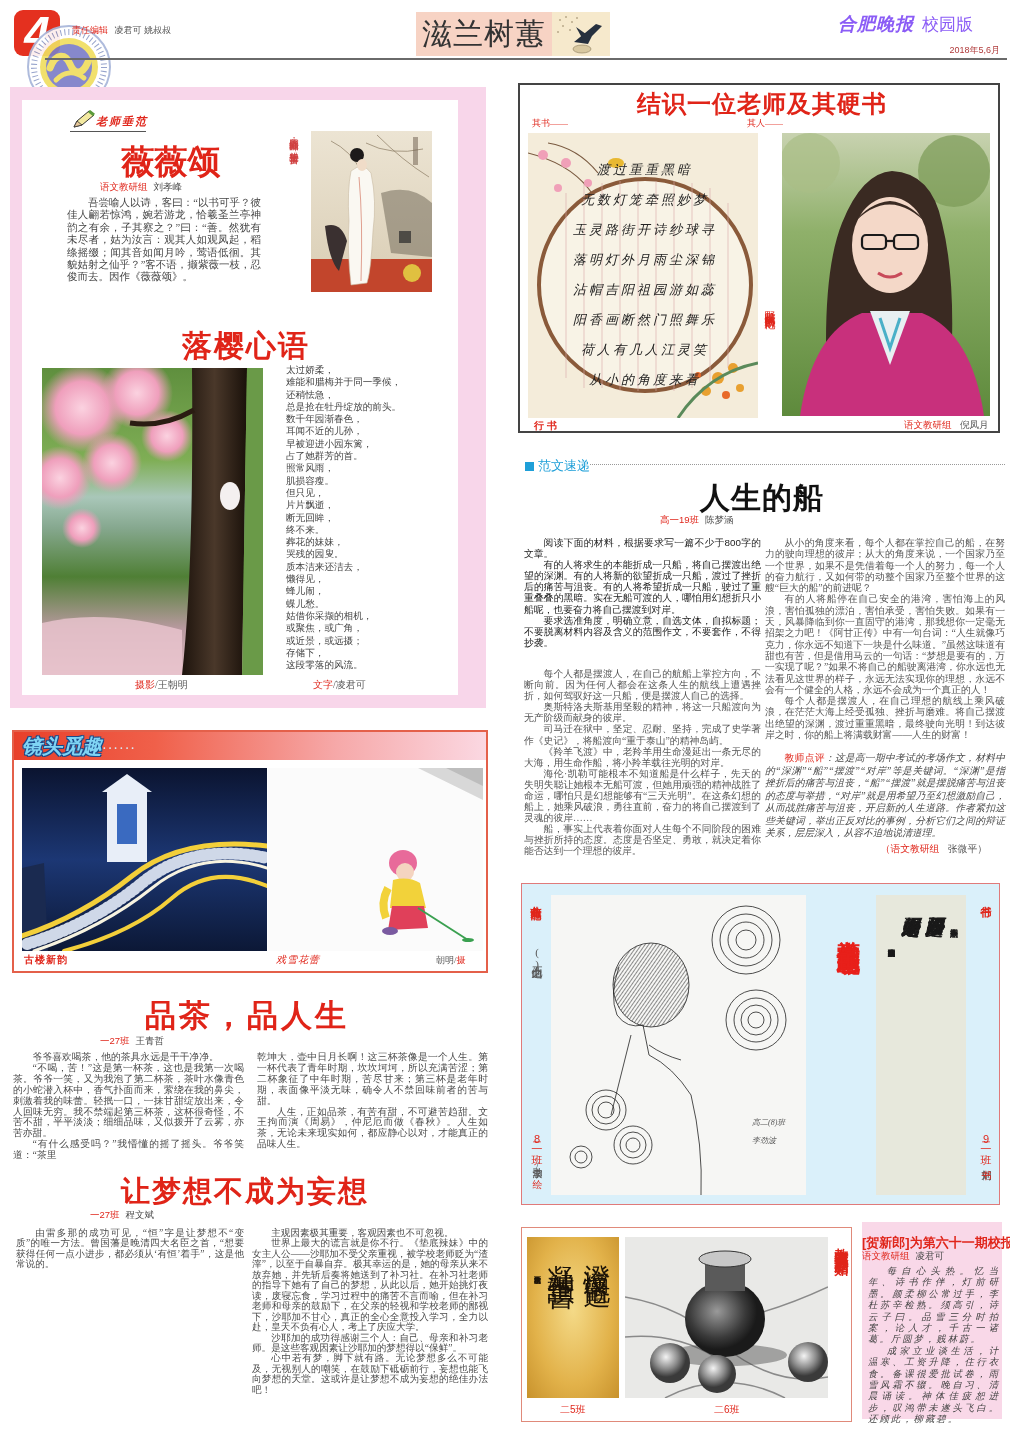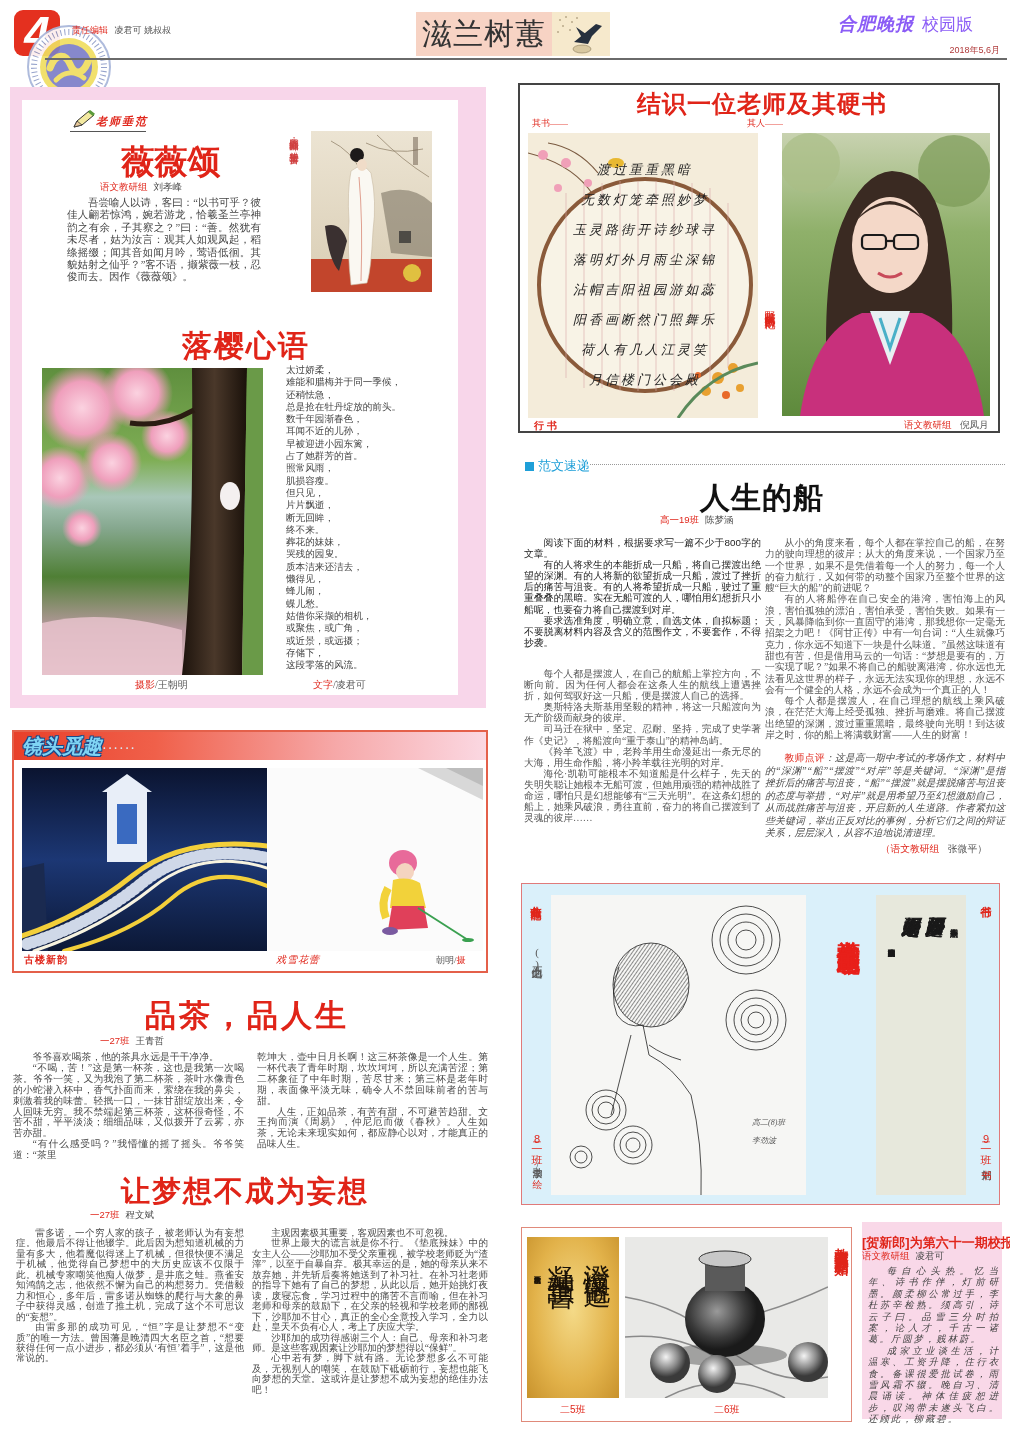--- a/index.html
+++ b/index.html
@@ -254,21 +254,20 @@
 <div class="a txt" style="left:257px;top:1052px;width:231px;font-size:9.8px;line-height:10.9px;color:#4a4a4a">
   <p class="ni">乾坤大，壶中日月长啊！这三杯茶像是一个人生。第一杯代表了青年时期，坎坎坷坷，所以充满苦涩；第二杯象征了中年时期，苦尽甘来；第三杯是老年时期，表面像平淡无味，确令人不禁回味前者的苦与甜。</p>
   <p>人生，正如品茶，有苦有甜，不可避苦趋甜。文王拘而演《周易》，仲尼厄而做《春秋》。人生如茶，无论未来现实如何，都应静心以对，才能真正的品味人生。</p>
 </div>
 
 <div class="a title-red sans" style="left:90px;top:1172px;width:310px;font-size:29px;letter-spacing:2px">让梦想不成为妄想</div>
 <div class="a byline" style="left:90px;top:1209px;width:310px">
   <span class="grp">一27班</span><span>程文斌</span>
 </div>
 <div class="a txt" style="left:16px;top:1228px;width:228px;font-size:9.6px;line-height:10.45px;color:#4a4a4a">
-  <p>雷多诺，一个穷人家的孩子，被老师认为有妄想症。他最后不得让他辍学。此后因为想知道机械的力量有多大，他着魔似得迷上了机械，但很快便不满足于机械，他觉得自己梦想中的大历史应该不仅限于此。机械专家嘲笑他痴人做梦，是井底之蛙。燕雀安知鸿鹄之志，他依然不懈为自己的构想努力。凭借毅力和恒心，多年后，雷多诺从蜘蛛的爬行与大象的鼻子中获得灵感，创造了推土机，完成了这个不可思议的“妄想”。</p>
   <p>由雷多那的成功可见，“恒”字是让梦想不“变质”的唯一方法。曾国藩是晚清四大名臣之首，“想要获得任何一点小进步，都必须从‘有恒’着手”，这是他常说的。</p>
 </div>
 <div class="a txt" style="left:252px;top:1228px;width:236px;font-size:9.6px;line-height:10.45px;color:#4a4a4a">
   <p>主观因素极其重要，客观因素也不可忽视。</p>
   <p>世界上最大的谎言就是你不行。《垫底辣妹》中的女主人公——沙耶加不受父亲重视，被学校老师贬为“渣滓”，以至于自暴自弃。极其幸运的是，她的母亲从来不放弃她，并先斩后奏将她送到了补习社。在补习社老师的指导下她有了自己的梦想，从此以后，她开始挑灯夜读，废寝忘食，学习过程中的痛苦不言而喻，但在补习老师和母亲的鼓励下，在父亲的轻视和学校老师的鄙视下，沙耶加不甘心，真正的全心全意投入学习，全力以赴，皇天不负有心人，考上了庆应大学。</p>
   <p>沙耶加的成功得感谢三个人：自己、母亲和补习老师。是这些客观因素让沙耶加的梦想得以“保鲜”。</p>
   <p>心中若有梦，脚下就有路。无论梦想多么不可能及，无视别人的嘲笑，在鼓励下砥砺前行，妄想也能飞向梦想的天堂。这或许是让梦想不成为妄想的绝佳办法吧！</p>
 </div>
 
 <div class="a" style="left:518px;top:83px;width:482px;height:350px;border:2px solid #444;background:#fff"></div>
@@ -318,21 +317,21 @@
   </svg>
 </div>
 <div class="a" style="left:560px;top:155px;width:170px;font-size:13px;line-height:30px;color:#222;text-align:center;letter-spacing:3px;font-style:italic">
   <div>渡过重重黑暗</div>
   <div>无数灯笼牵照妙梦</div>
   <div>玉灵路街开诗纱球寻</div>
   <div>落明灯外月雨尘深锦</div>
   <div>沾帽吉阳祖园游如蕊</div>
   <div>阳香画断然门照舞乐</div>
   <div>荷人有几人江灵笑</div>
-  <div>月信楼门公会殿</div>
+  <div>从小的角度来看</div>
 </div>
 <div class="a vert red" style="left:762px;top:302px;font-size:11px;letter-spacing:1px">野旷天低树前的娇艳</div>
 
 <div class="a" style="left:782px;top:133px;width:208px;height:283px">
   <svg width="208" height="283">
     <defs>
         <linearGradient id="wbg" x1="0" y1="0" x2="0" y2="1">
           <stop offset="0" stop-color="#c8d2b0"></stop>
           <stop offset=".35" stop-color="#8fb06a"></stop>
           <stop offset="1" stop-color="#5e8a3c"></stop>
@@ -378,20 +377,21 @@
     <p>阅读下面的材料，根据要求写一篇不少于800字的文章。</p>
     <p>有的人将求生的本能折成一只船，将自己摆渡出绝望的深渊。有的人将新的欲望折成一只船，渡过了挫折后的痛苦与沮丧。有的人将希望折成一只船，驶过了重重叠叠的黑暗。实在无船可渡的人，哪怕用幻想折只小船呢，也要奋力将自己摆渡到对岸。</p>
     <p>要求选准角度，明确立意，自选文体，自拟标题；不要脱离材料内容及含义的范围作文，不要套作，不得抄袭。</p>
   </div>
   <div style="margin-top:20px;color:#555">
     <p>每个人都是摆渡人，在自己的航船上掌控方向，不断向前。因为任何人都会在这条人生的航线上遭遇挫折，如何驾驭好这一只船，便是摆渡人自己的选择。</p>
     <p>奥斯特洛夫斯基用坚毅的精神，将这一只船渡向为无产阶级而献身的彼岸。</p>
     <p>司马迁在狱中，坚定、忍耐、坚持，完成了史学著作《史记》，将船渡向“重于泰山”的精神岛屿。</p>
     <p>《羚羊飞渡》中，老羚羊用生命漫延出一条无尽的大海，用生命作船，将小羚羊载往光明的对岸。</p>
     <p>海伦·凯勒可能根本不知道船是什么样子，先天的失明失聪让她根本无船可渡，但她用顽强的精神战胜了命运，哪怕只是幻想能够有“三天光明”。在这条幻想的船上，她乘风破浪，勇往直前，奋力的将自己摆渡到了灵魂的彼岸……</p>
+    <p>船，事实上代表着你面对人生每个不同阶段的困难与挫折所持的态度。态度是否坚定、勇敢，就决定着你能否达到一个理想的彼岸。</p>
   </div>
 </div>
 
 <div class="a txt" style="left:765px;top:537px;width:240px;font-size:9.8px;line-height:11.3px;color:#555">
   <p>从小的角度来看，每个人都在掌控自己的船，在努力的驶向理想的彼岸；从大的角度来说，一个国家乃至一个世界，如果不是凭借着每一个人的努力，每一个人的奋力航行，又如何带的动整个国家乃至整个世界的这艘“巨大的船”的前进呢？</p>
   <p>有的人将船停在自己安全的港湾，害怕海上的风浪，害怕孤独的漂泊，害怕承受，害怕失败。如果有一天，风暴降临到你一直固守的港湾，那我想你一定毫无招架之力吧！《阿甘正传》中有一句台词：“人生就像巧克力，你永远不知道下一块是什么味道。”虽然这味道有甜也有苦，但是借用马云的一句话：“梦想是要有的，万一实现了呢？”如果不将自己的船驶离港湾，你永远也无法看见这世界的样子，永远无法实现你的理想，永远不会有一个健全的人格，永远不会成为一个真正的人！</p>
   <p>每个人都是摆渡人，在自己理想的航线上乘风破浪，在茫茫大海上经受孤独、挫折与磨难。将自己摆渡出绝望的深渊，渡过重重黑暗，最终驶向光明！到达彼岸之时，你的船上将满载财富——人生的财富！</p>
   <p style="margin-top:12px;line-height:12.5px;font-style:italic;color:#4a4a4a">
     <span class="red sans" style="font-style:normal">教师点评</span><span>：这是高一期中考试的考场作文，材料中的“深渊”“船”“摆渡”“对岸”等是关键词。“深渊”是指挫折后的痛苦与沮丧，“船”“摆渡”就是摆脱痛苦与沮丧的态度与举措，“对岸”就是用希望乃至幻想激励自己，从而战胜痛苦与沮丧，开启新的人生道路。作者紧扣这些关键词，举出正反对比的事例，分析它们之间的辩证关系，层层深入，从容不迫地说清道理。</span>
   </p>

